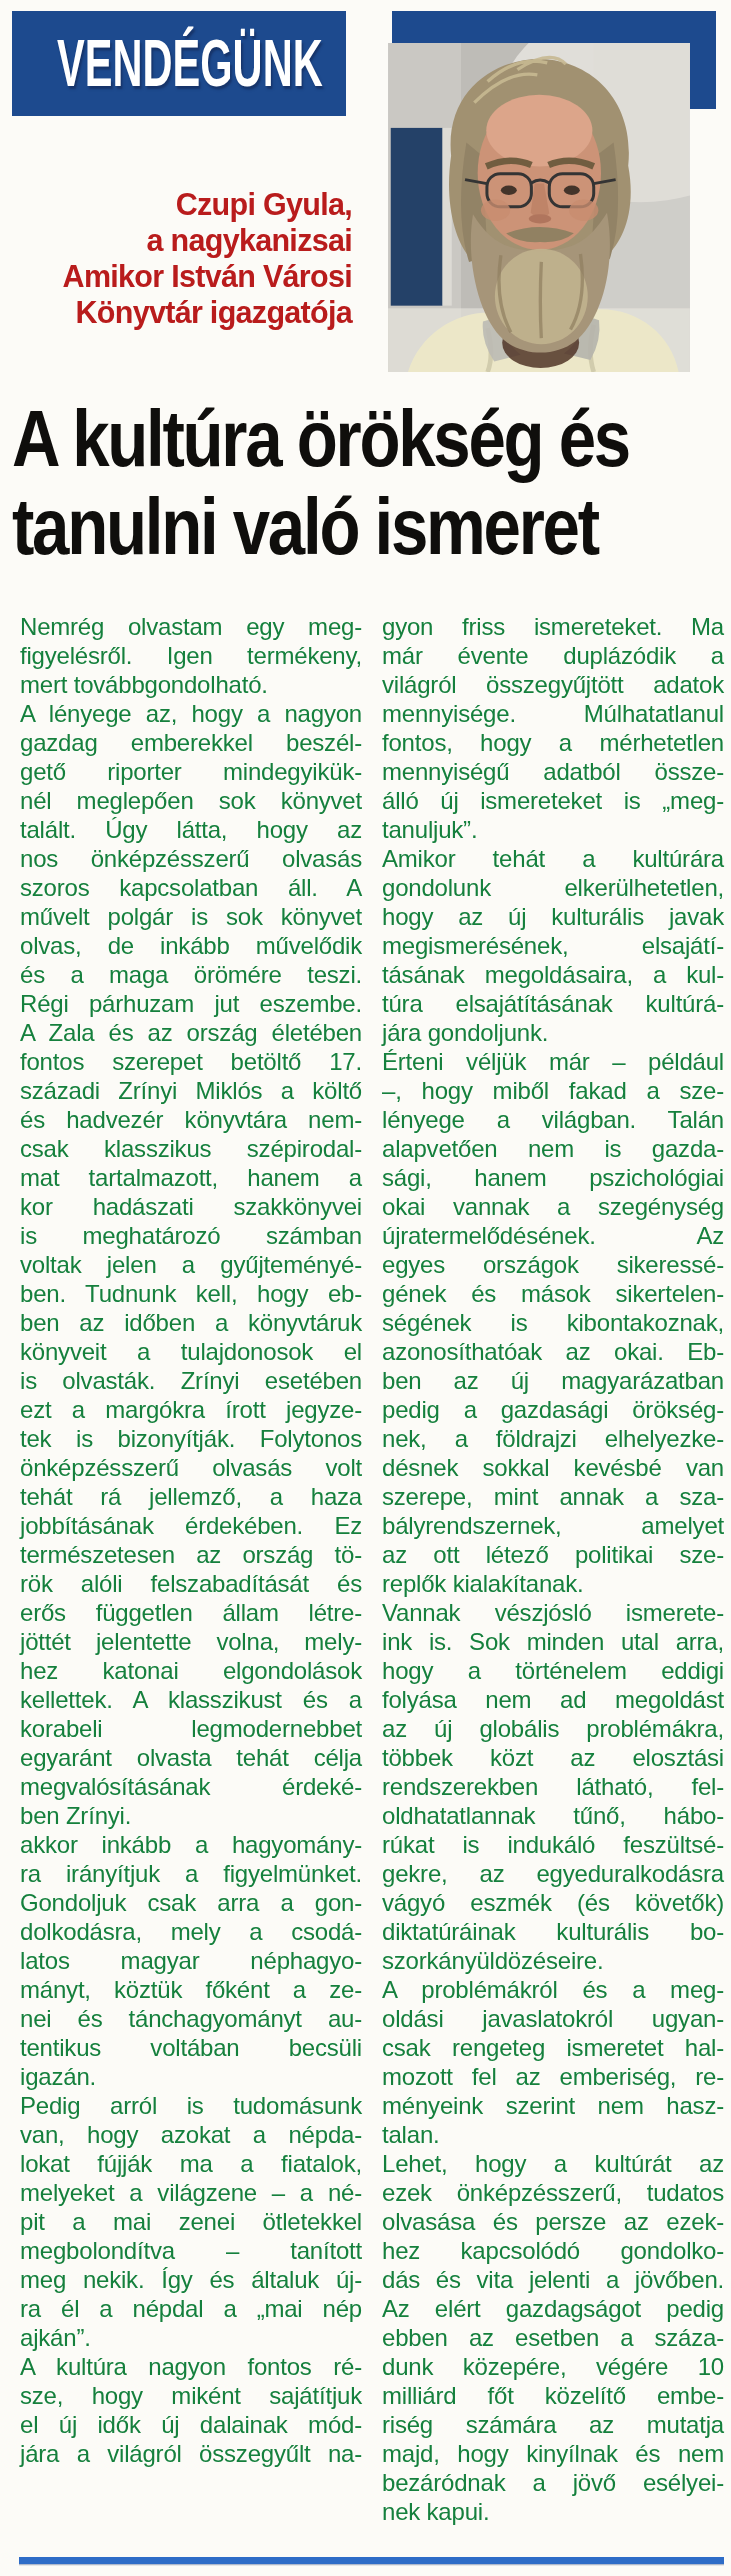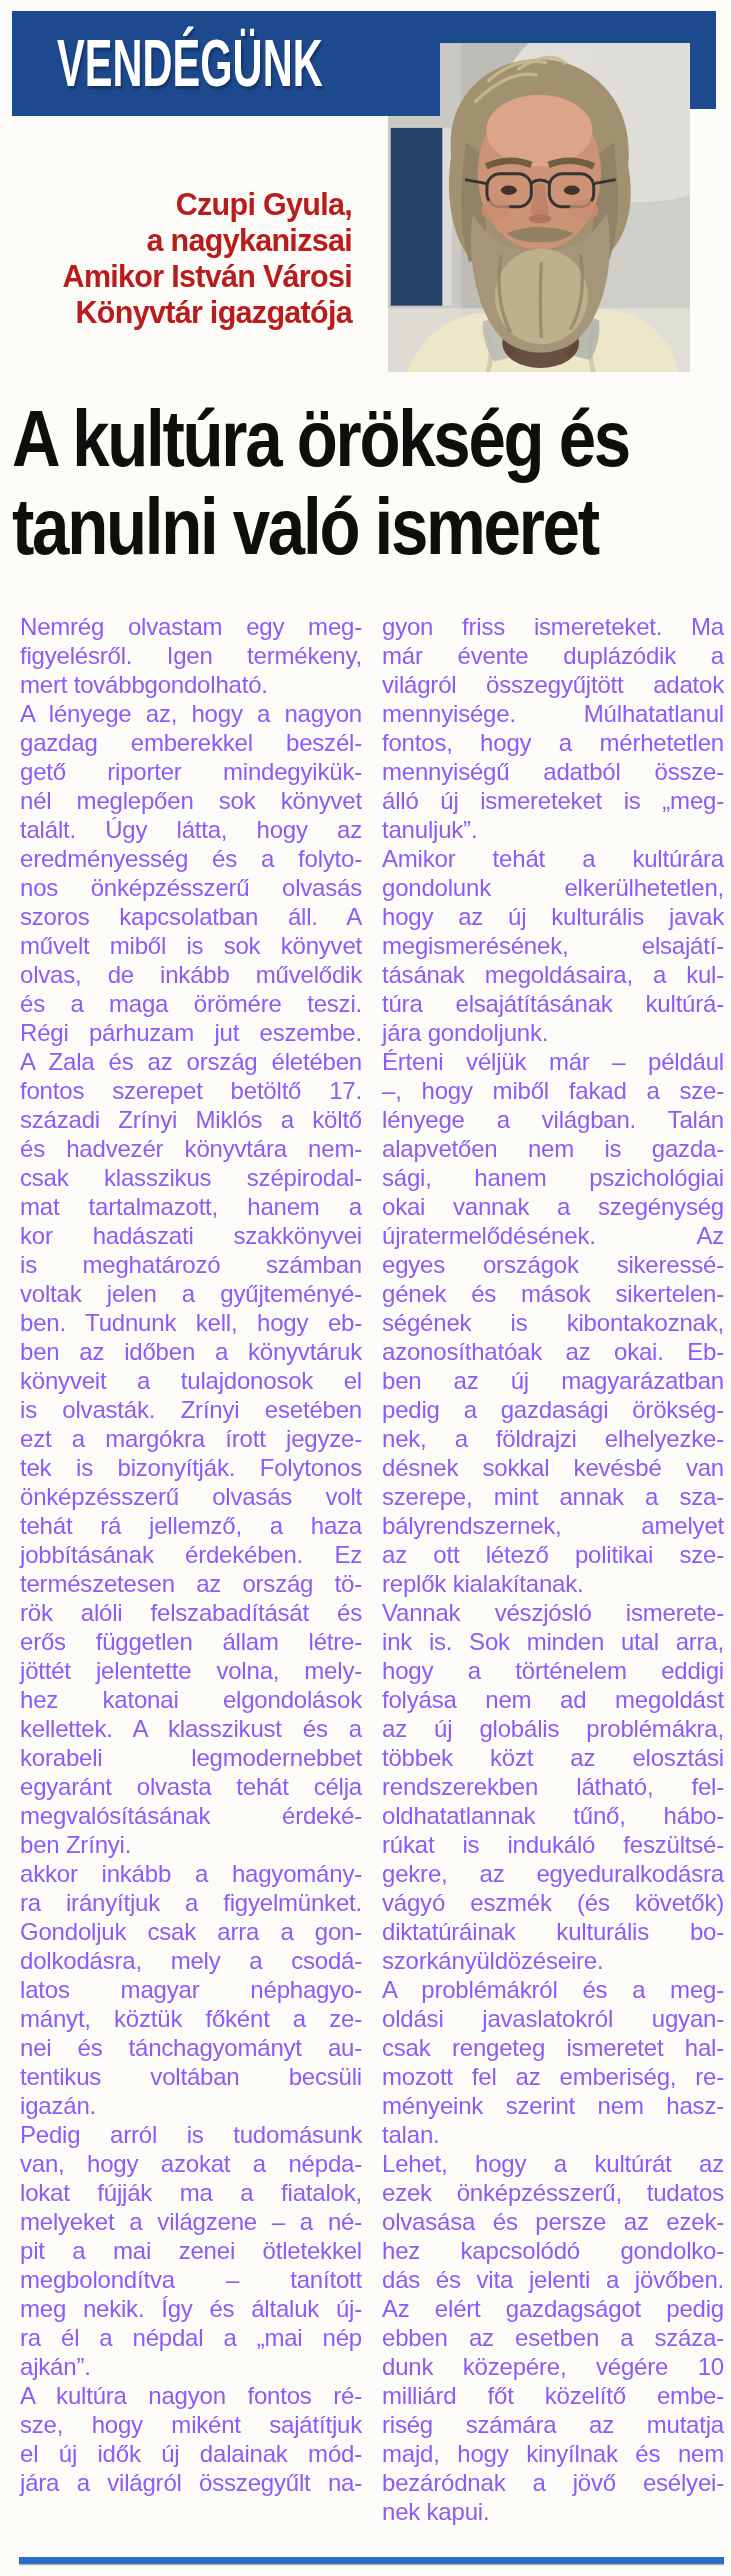--- a/index.html
+++ b/index.html
@@ -2,21 +2,21 @@
 <html style="font-size:10.6px"><head>
 <meta charset="utf-8">
 <style>
   html,body{margin:0;padding:0;background:#888;}
   .page{
     position:relative;width:731px;height:2576px;margin:0 auto;
     background:#fcfbf7;overflow:hidden;
     font-family:"Liberation Sans", sans-serif;color:#171614;
   }
   
-  .banner-bar{position:absolute;left:12px;top:10.6px;width:428px;height:105px;background:#1d4a8e;z-index:3;}
+  .banner-bar{position:absolute;left:12px;top:10.6px;width:334px;height:105px;background:#1d4a8e;z-index:3;}
   .banner-label{
     position:absolute;left:45px;top:0;height:105px;line-height:104px;
     font-size:66px;font-weight:bold;color:#ffffff;letter-spacing:0;
     transform:scaleX(.63);transform-origin:left center;white-space:nowrap;
     text-shadow:2.7px 3.3px 2.7px rgba(15,30,70,.5);
   }
   
   .photo-frame-bar{position:absolute;left:392px;top:10.6px;width:324px;height:98px;background:#1d4a8e;z-index:1;}
   
   .guest-photo{position:absolute;left:388px;top:43px;width:302px;height:329px;z-index:2;}
@@ -27,21 +27,21 @@
     font-weight:bold;font-size:30.5px;line-height:36px;letter-spacing:-0.7px;
     color:#b91c1c;white-space:nowrap;z-index:4;
   }
   
   .headline{
     position:absolute;left:12px;top:395px;margin:0;
     font-size:80px;line-height:88px;font-weight:bold;letter-spacing:-2.7px;
     color:#0f0e0c;transform:scaleX(.84);transform-origin:left top;white-space:nowrap;
   }
   
-  .col{position:absolute;top:612px;width:342px;font-size:24px;letter-spacing:-0.2px;color:#8b5cf6;}
+  .col{position:absolute;top:612px;width:342px;font-size:24px;letter-spacing:-0.2px;color:#15803d;}
   .col-left{left:20px;}
   .col-right{left:382px;}
   .line{
     height:29px;line-height:29px;overflow:visible;white-space:nowrap;
     text-align:justify;text-align-last:justify;
   }
   .line.end{text-align-last:left;}
   
   .bottom-rule{position:absolute;left:18.6px;top:2557px;width:705px;height:7.3px;background:#2e6cc7;box-shadow:0 1.3px 0 rgba(30,60,120,.35);}
 </style>
@@ -124,24 +124,23 @@
 
   <div class="col col-left">
       <div class="line">Nemrég olvastam egy meg-</div>
       <div class="line">figyelésről. Igen termékeny,</div>
       <div class="line end">mert továbbgondolható.</div>
       <div class="line">A lényege az, hogy a nagyon</div>
       <div class="line">gazdag emberekkel beszél-</div>
       <div class="line">gető riporter mindegyikük-</div>
       <div class="line">nél meglepően sok könyvet</div>
       <div class="line">talált. Úgy látta, hogy az</div>
-      <div class="line">eredményesség és a folyto-</div>
       <div class="line">nos önképzésszerű olvasás</div>
       <div class="line">szoros kapcsolatban áll. A</div>
-      <div class="line">művelt miből is sok könyvet</div>
+      <div class="line">művelt polgár is sok könyvet</div>
       <div class="line">olvas, de inkább művelődik</div>
       <div class="line">és a maga örömére teszi.</div>
       <div class="line">Régi párhuzam jut eszembe.</div>
       <div class="line">A Zala és az ország életében</div>
       <div class="line">fontos szerepet betöltő 17.</div>
       <div class="line">századi Zrínyi Miklós a költő</div>
       <div class="line">és hadvezér könyvtára nem-</div>
       <div class="line">csak klasszikus szépirodal-</div>
       <div class="line">mat tartalmazott, hanem a</div>
       <div class="line">kor hadászati szakkönyvei</div>

